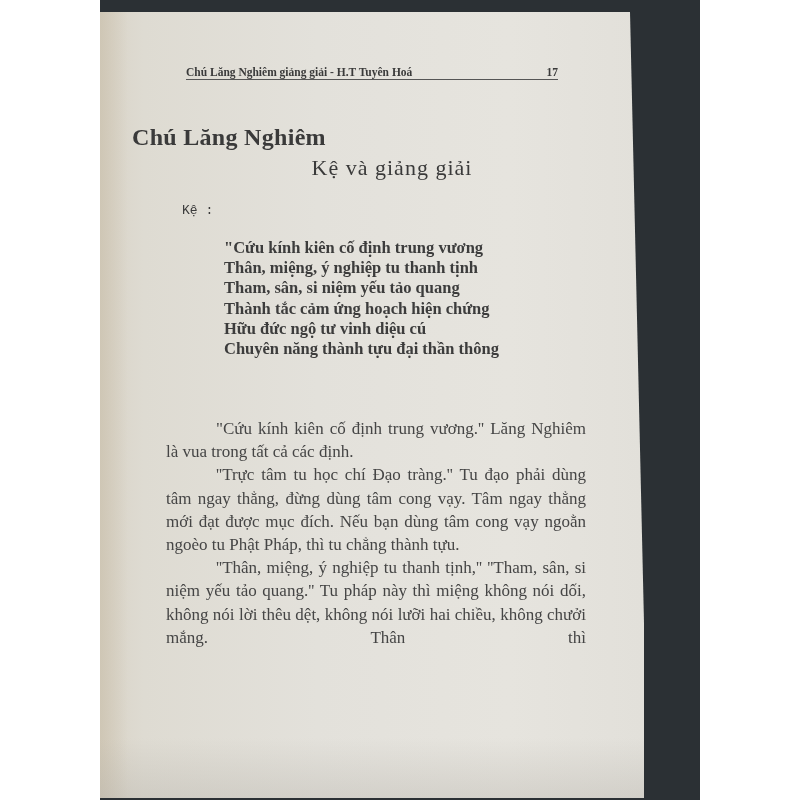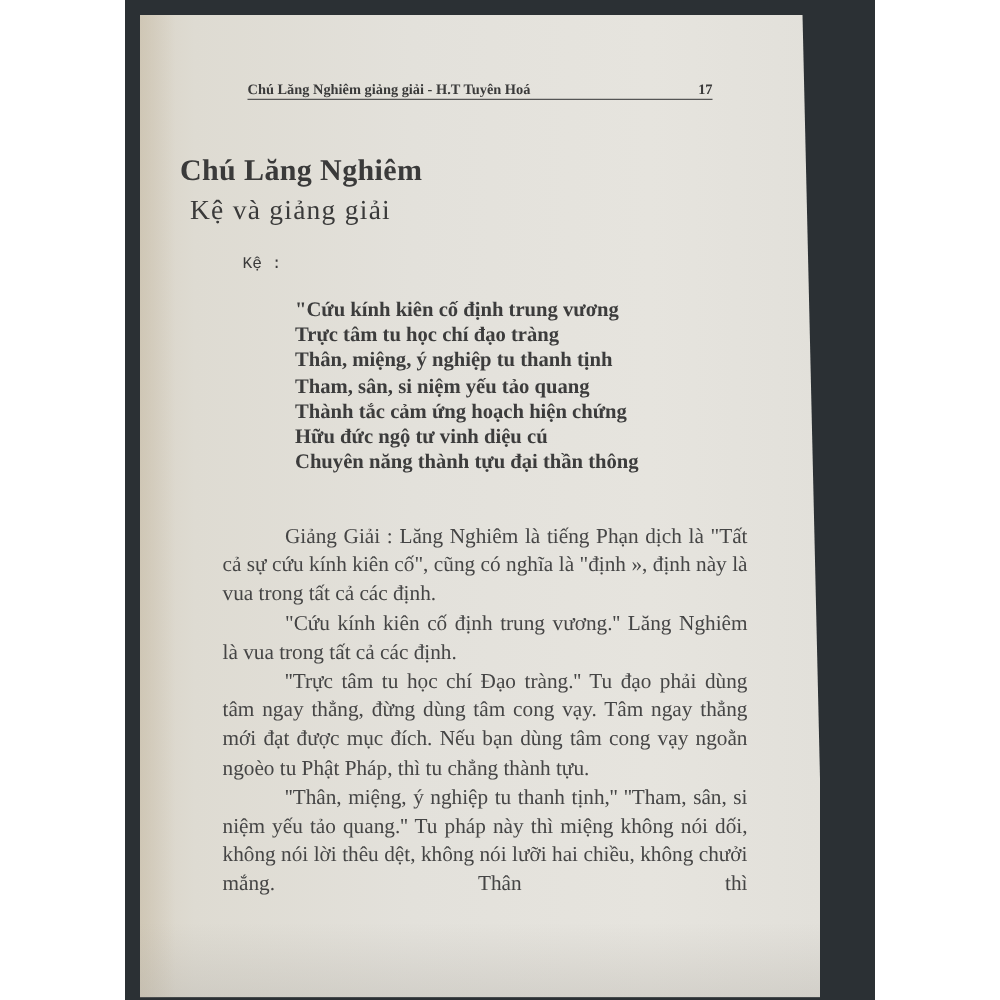--- a/index.html
+++ b/index.html
@@ -14,21 +14,21 @@
       position: absolute;
       left: 100px;
       top: 0;
       width: 600px;
       height: 800px;
       background: #2b3034;
       overflow: hidden;
     }
     .page {
       position: absolute;
-      left: 12px;
+      left: 0;
       top: 12px;
       width: 544px;
       height: 786px;
       background: linear-gradient(90deg, #d9d3c6 0%, #dedbd2 8%, #e3e1db 40%, #e6e4de 75%, #e2e0da 100%);
       clip-path: polygon(25px 0, 530px 0, 548px 786px, 0 786px, 0 0);
     }
     .page-shadow-left {
       position: absolute;
       left: 0; top: 0; bottom: 0;
       width: 28px;
@@ -65,21 +65,21 @@
       font-size: 24px;
       color: #3a3a3a;
       letter-spacing: 0.3px;
       padding-left: 32px;
       box-sizing: border-box;
     }
     .chapter-subtitle {
       position: absolute;
       left: 0; width: 544px;
       top: 143px;
-      text-align: left;
+      text-align: center;
       font-family: "Liberation Serif", serif;
       font-size: 22px;
       color: #3a3a3a;
       letter-spacing: 1px;
       padding-left: 40px;
       box-sizing: border-box;
     }
     .ke-label {
       position: absolute;
       left: 82px;
@@ -130,28 +130,26 @@
       <span>17</span>
     </div>
 
     <div class="chapter-title">Chú Lăng Nghiêm</div>
     <div class="chapter-subtitle">Kệ và giảng giải</div>
 
     <div class="ke-label">Kệ :</div>
 
     <div class="verse">
       <div>"Cứu kính kiên cố định trung vương</div>
-      <div>Trực tâm tu học chí đạo tràng</div>
       <div>Thân, miệng, ý nghiệp tu thanh tịnh</div>
       <div>Tham, sân, si niệm yếu tảo quang</div>
       <div>Thành tắc cảm ứng hoạch hiện chứng</div>
       <div>Hữu đức ngộ tư vinh diệu cú</div>
       <div>Chuyên năng thành tựu đại thần thông</div>
     </div>
 
     <div class="body-text">
-      <p>Giảng Giải : Lăng Nghiêm là tiếng Phạn dịch là "Tất cả sự cứu kính kiên cố", cũng có nghĩa là "định », định này là vua trong tất cả các định.</p>
       <p>"Cứu kính kiên cố định trung vương.'' Lăng Nghiêm là vua trong tất cả các định.</p>
       <p>''Trực tâm tu học chí Đạo tràng.'' Tu đạo phải dùng tâm ngay thẳng, đừng dùng tâm cong vạy. Tâm ngay thẳng mới đạt được mục đích. Nếu bạn dùng tâm cong vạy ngoằn ngoèo tu Phật Pháp, thì tu chẳng thành tựu.</p>
       <p class="no-last">''Thân, miệng, ý nghiệp tu thanh tịnh,'' ''Tham, sân, si niệm yếu tảo quang.'' Tu pháp này thì miệng không nói dối, không nói lời thêu dệt, không nói lưỡi hai chiều, không chưởi mắng. Thân thì</p>
     </div>
   </div>
 </div>
 
 </body></html>

